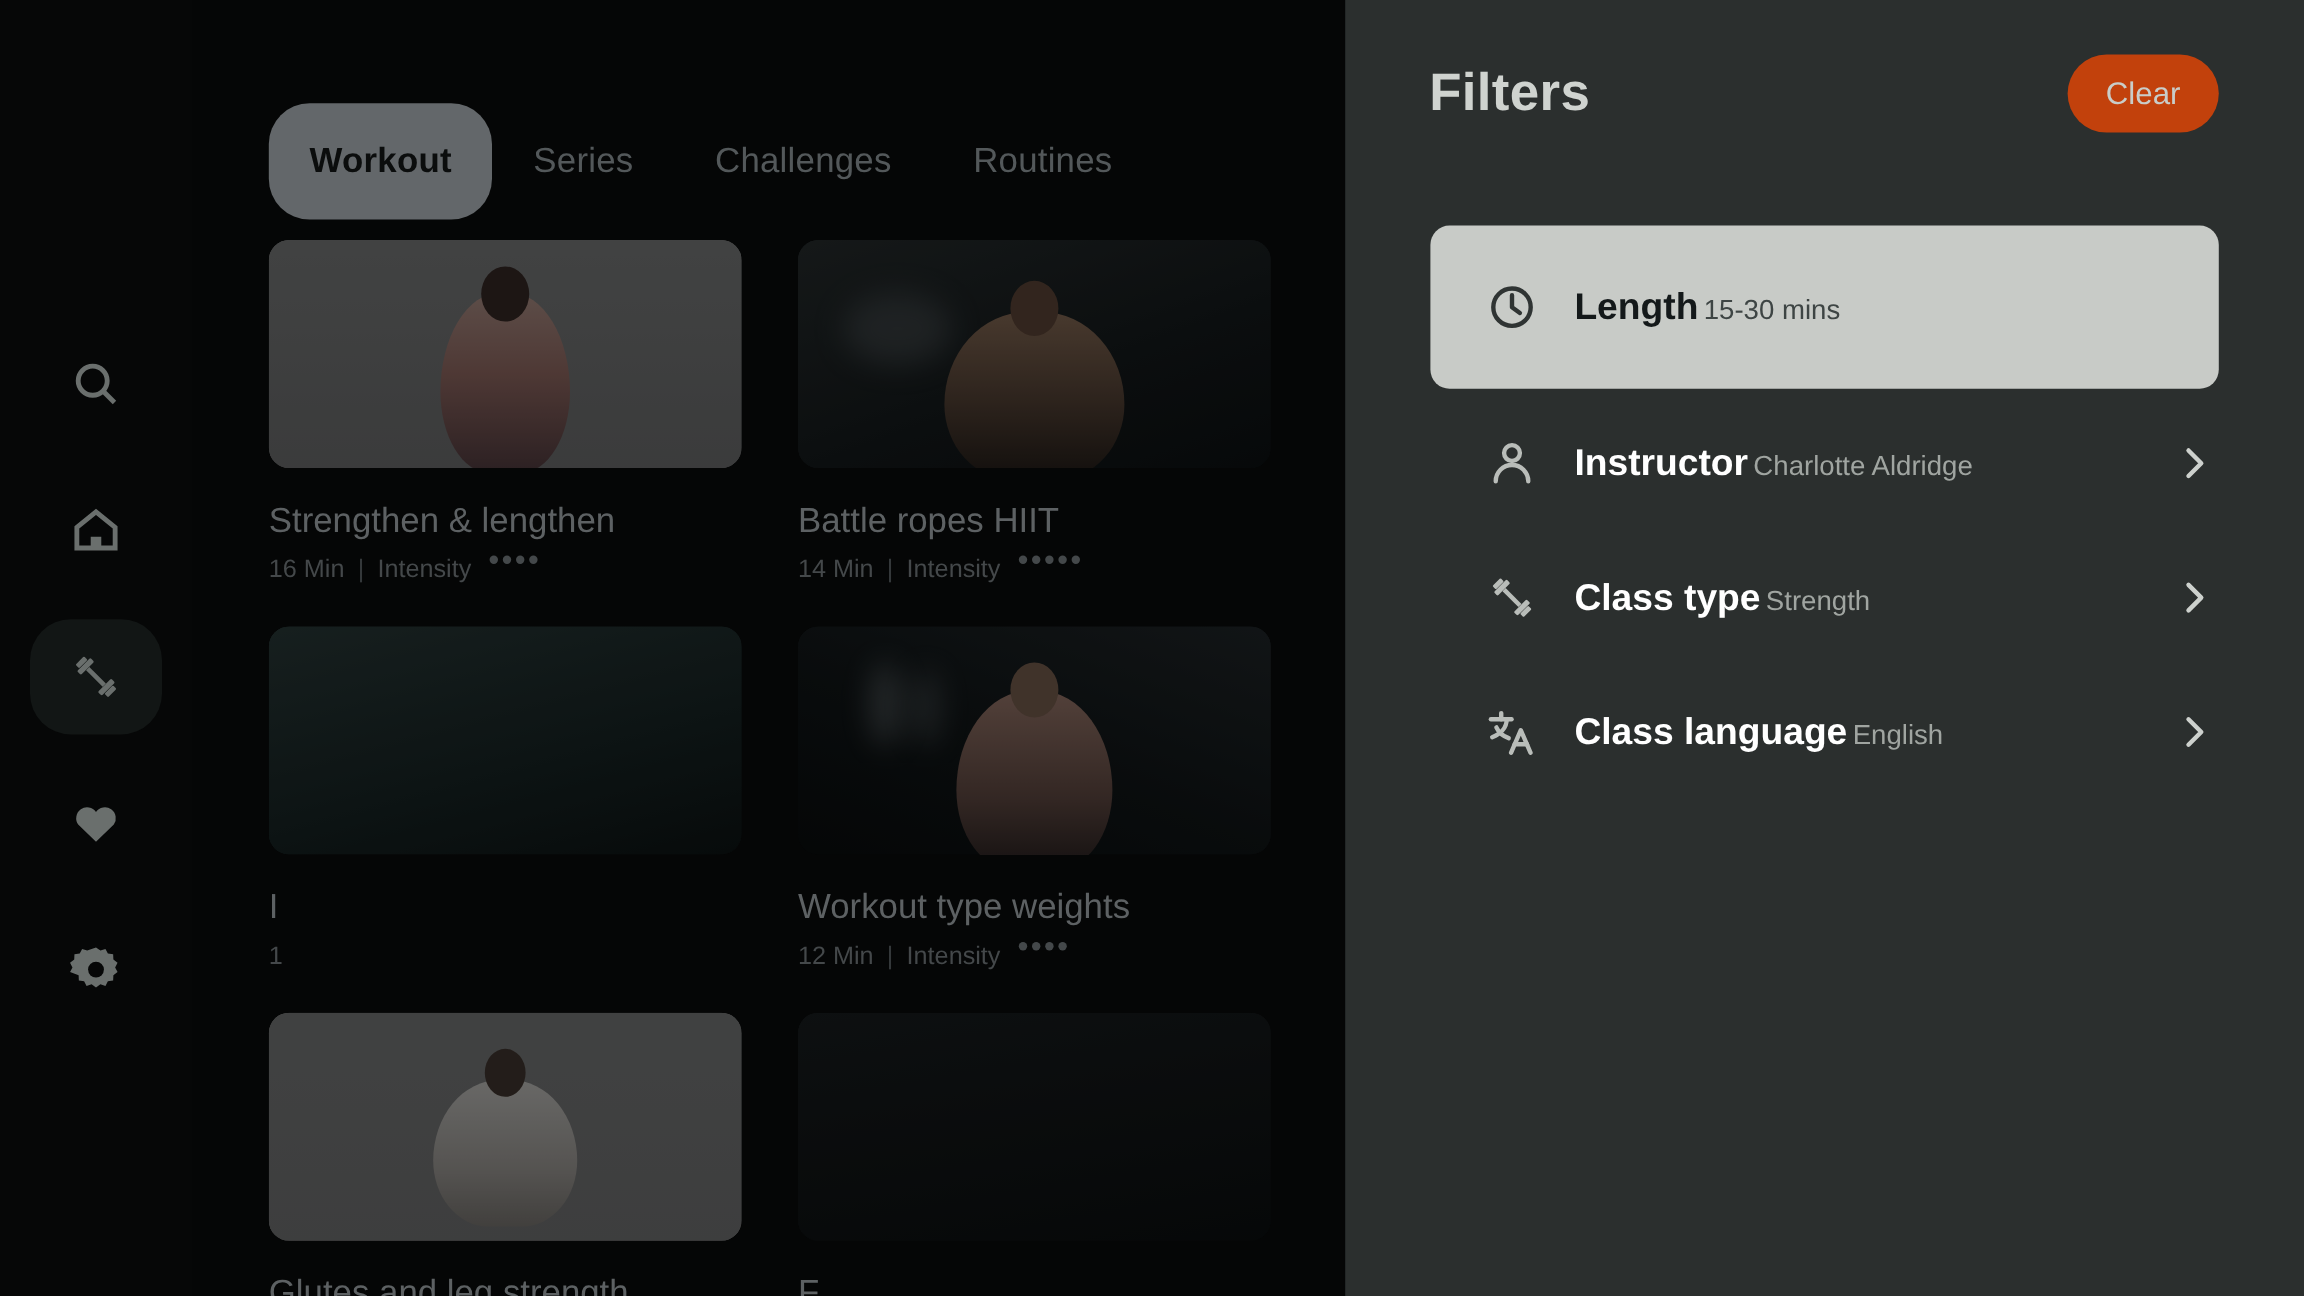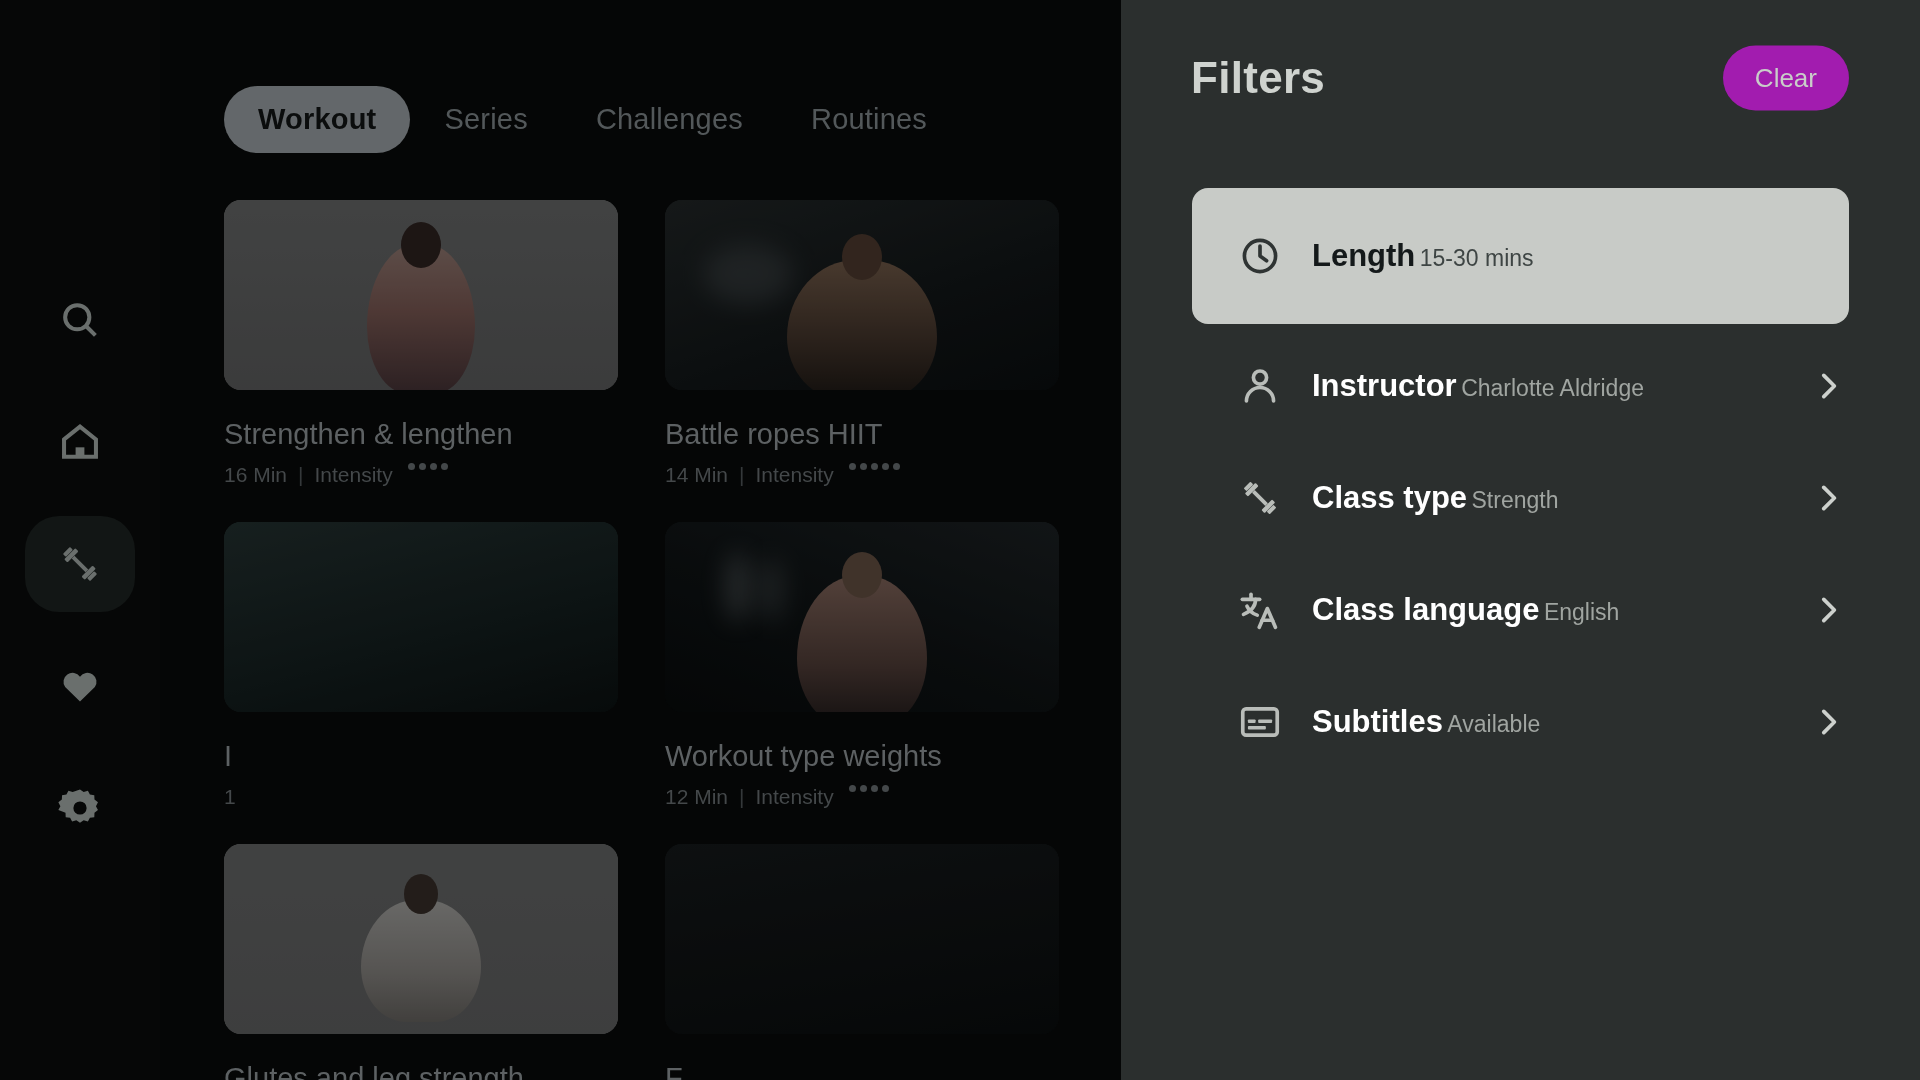--- a/index.html
+++ b/index.html
@@ -60,21 +60,21 @@
     position: absolute;
     left: 64px;
     top: 86px;
     display: flex;
     align-items: center;
     gap: 0;
   }
   .tab {
     font-size: 29px;
     color: #53585a;
-    padding: 17px 34px;
+    padding: 32px 34px;
     border-radius: 34px;
     white-space: nowrap;
     cursor: pointer;
     letter-spacing: 0.2px;
   }
   .tab.active {
     background: #63676a;
     color: #0b0d0d;
     font-weight: 600;
   }
@@ -178,21 +178,21 @@
     font-size: 44px;
     color: #cfd3cf;
     font-weight: 600;
     letter-spacing: 0.3px;
   }
   #clear-btn {
     position: absolute;
     right: 71px;
     top: 78px;
     transform: translateY(-50%);
-    background: #a21caf;
+    background: #c2410c;
     color: #c9cdc9;
     border: none;
     font-size: 26px;
     font-family: inherit;
     padding: 17px 32px;
     border-radius: 34px;
     cursor: pointer;
   }
 
   #filter-list {
@@ -495,36 +495,17 @@
           <span class="frow-value">English</span>
         </span>
         <span class="chev">
           <svg width="34" height="34" viewBox="0 0 24 24">
               <path d="M9 4.5 16.5 12 9 19.5"></path>
             </svg>
         </span>
       </div>
 
 
-      <div class="frow">
-        <span class="frow-ico">
-          <svg width="44" height="44" viewBox="0 0 24 24">
-            <rect class="fi" x="2.6" y="4.8" width="18.8" height="14.4" rx="1.8"></rect>
-            <rect class="fi-solid" x="5.4" y="10.6" width="4.2" height="1.9" rx="0.5"></rect>
-            <rect class="fi-solid" x="11.0" y="10.6" width="7.6" height="1.9" rx="0.5"></rect>
-            <rect class="fi-solid" x="5.4" y="14.2" width="9.8" height="1.9" rx="0.5"></rect>
-          </svg>
-        </span>
-        <span class="frow-text">
-          <span class="frow-label">Subtitles</span>
-          <span class="frow-value">Available</span>
-        </span>
-        <span class="chev">
-          <svg width="34" height="34" viewBox="0 0 24 24">
-              <path d="M9 4.5 16.5 12 9 19.5"></path>
-            </svg>
-        </span>
-      </div>
 
     </div>
   </aside>
 
 </div>
 
 </body></html>

